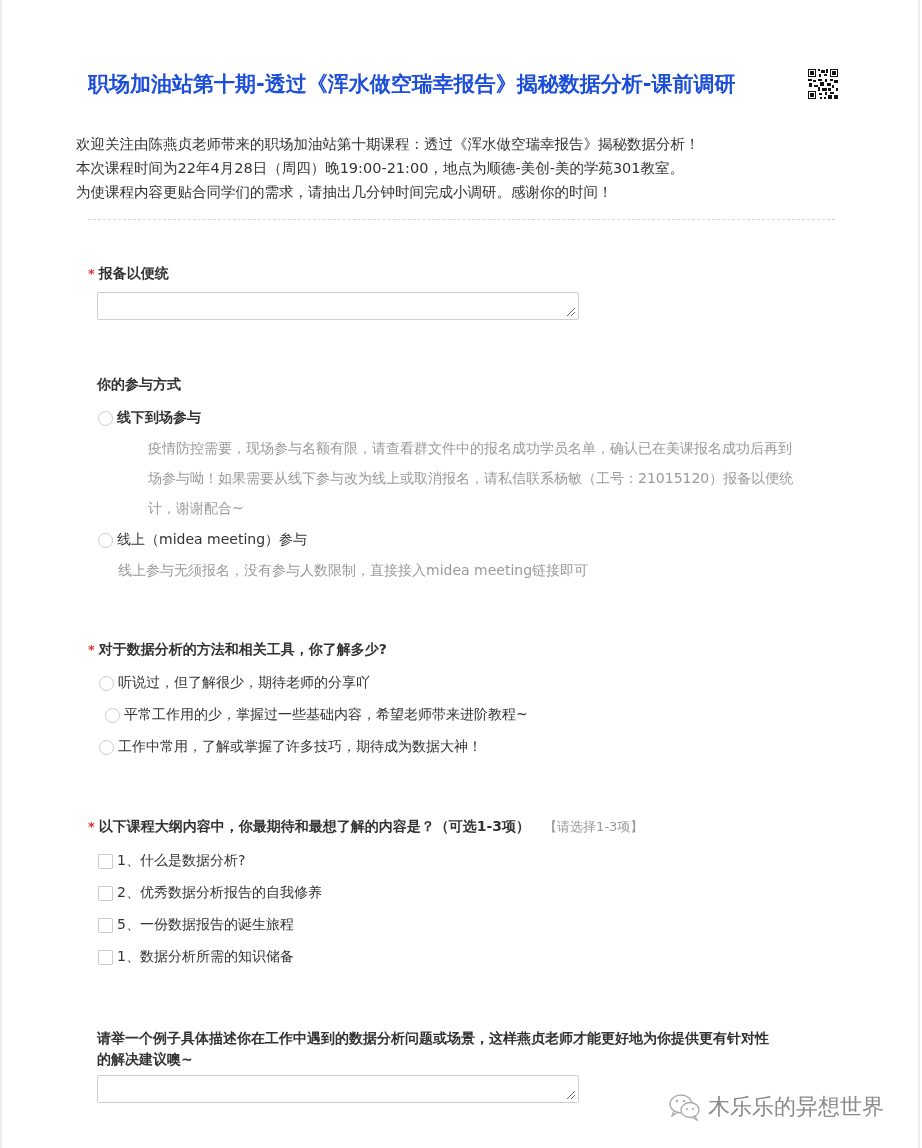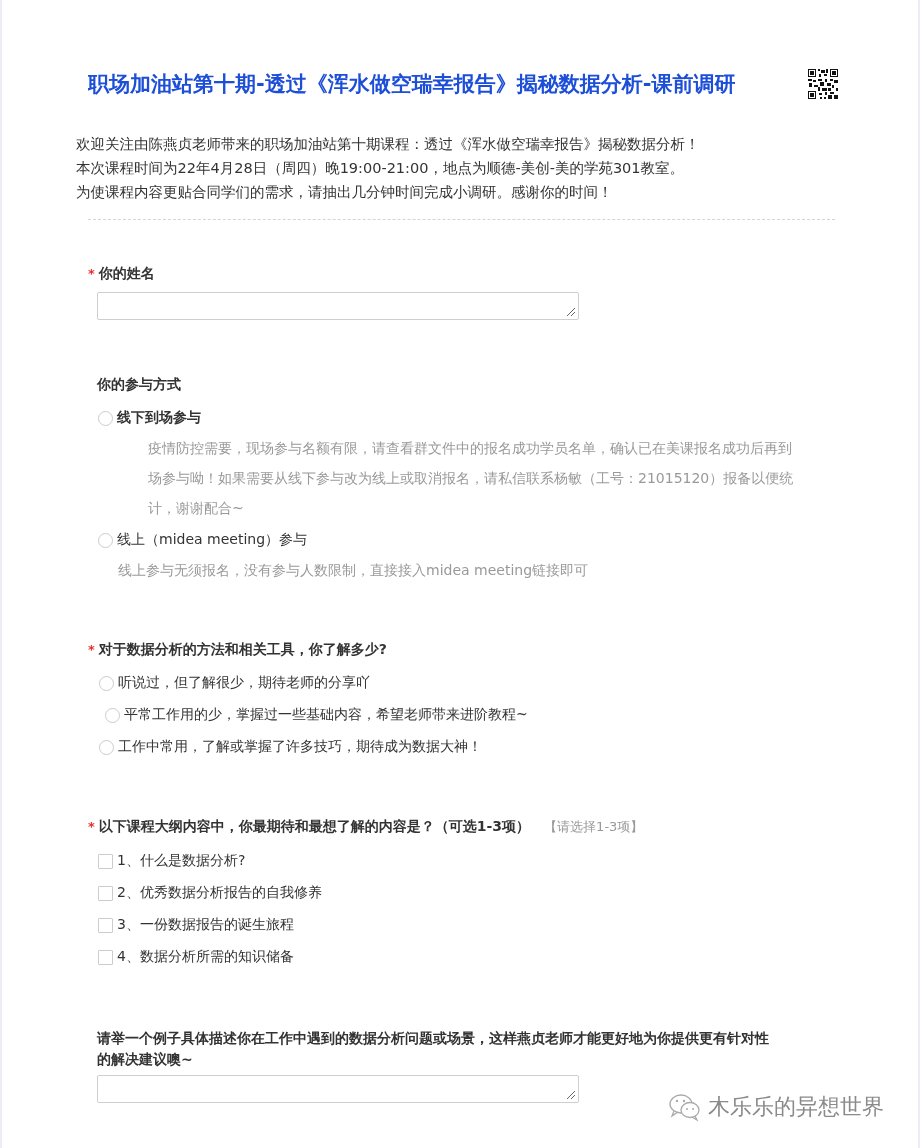--- a/index.html
+++ b/index.html
@@ -122,21 +122,21 @@
 </div>
 
 <div class="intro">
   <div>欢迎关注由陈燕贞老师带来的职场加油站第十期课程：透过《浑水做空瑞幸报告》揭秘数据分析！</div>
   <div>本次课程时间为22年4月28日（周四）晚19:00-21:00，地点为顺德-美创-美的学苑301教室。</div>
   <div>为使课程内容更贴合同学们的需求，请抽出几分钟时间完成小调研。感谢你的时间！</div>
 </div>
 <div class="divider"></div>
 
 <div class="q-title" style="left:88px; top:265px;">
-  <span class="req">*</span><span>你的姓名</span>
+  <span class="req">*</span><span>报备以便统</span>
 </div>
 <div class="textarea" style="top:292px;">
   <svg class="grip" viewBox="0 0 10 10">
     <line x1="1" y1="9" x2="9" y2="1" stroke="#666" stroke-width="1"></line>
     <line x1="5" y1="9" x2="9" y2="5" stroke="#666" stroke-width="1"></line>
   </svg>
 </div>
 
 <div class="q-title" style="left:97px; top:376px;">你的参与方式</div>
 <div class="opt" style="left:98px; top:409px;font-weight:bold;">
@@ -178,25 +178,25 @@
 <div class="opt" style="left:98px; top:852px;">
   <span class="check"></span>
   <span>1、什么是数据分析?</span>
 </div>
 <div class="opt" style="left:98px; top:884px;">
   <span class="check"></span>
   <span>2、优秀数据分析报告的自我修养</span>
 </div>
 <div class="opt" style="left:98px; top:916px;">
   <span class="check"></span>
-  <span>3、一份数据报告的诞生旅程</span>
+  <span>5、一份数据报告的诞生旅程</span>
 </div>
 <div class="opt" style="left:98px; top:948px;">
   <span class="check"></span>
-  <span>4、数据分析所需的知识储备</span>
+  <span>1、数据分析所需的知识储备</span>
 </div>
 
 <div class="q-title" style="left:97px; top:1028px; line-height:21px;">
   <div>请举一个例子具体描述你在工作中遇到的数据分析问题或场景，这样燕贞老师才能更好地为你提供更有针对性</div>
   <div>的解决建议噢~</div>
 </div>
 <div class="textarea" style="top:1075px;">
   <svg class="grip" viewBox="0 0 10 10">
     <line x1="1" y1="9" x2="9" y2="1" stroke="#666" stroke-width="1"></line>
     <line x1="5" y1="9" x2="9" y2="5" stroke="#666" stroke-width="1"></line>

